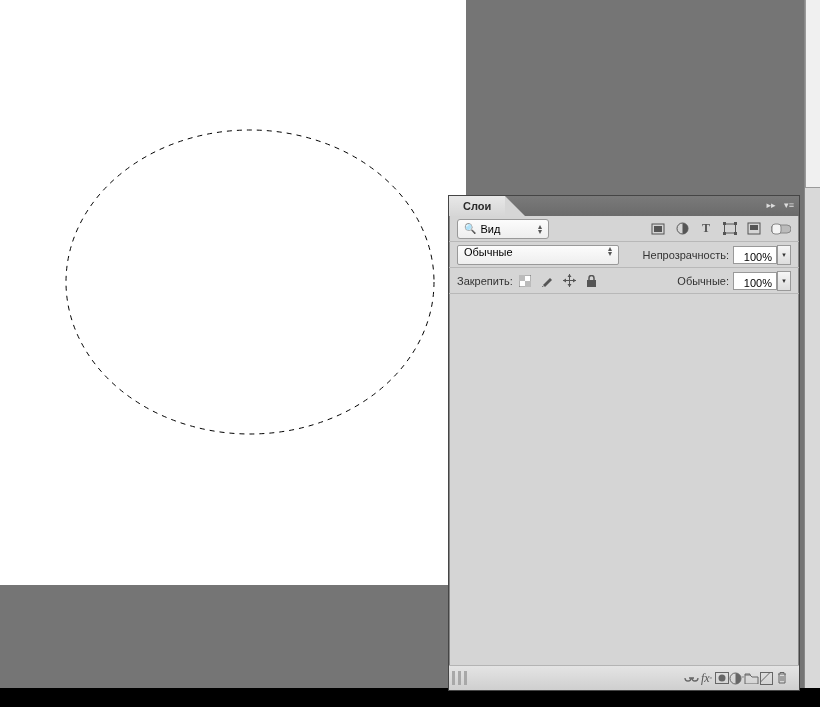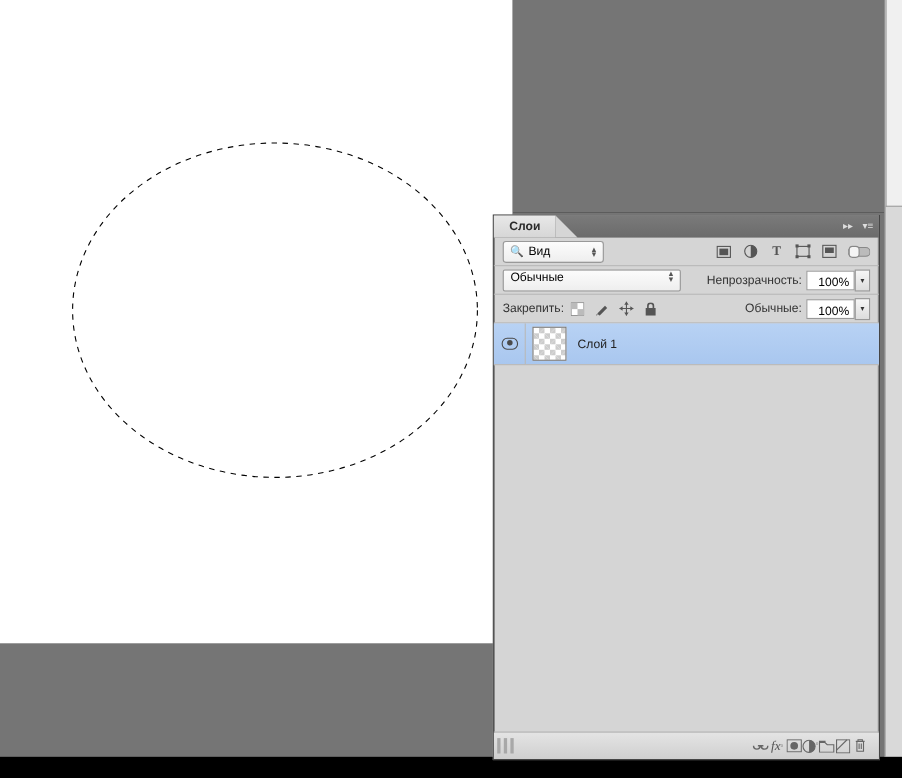--- a/index.html
+++ b/index.html
@@ -175,27 +175,20 @@
         </span>
       </div>
       <span class="field-label">Обычные:</span>
       <div class="pct-box">
         <span>100%</span>
       </div>
       <div class="pct-dropdown">▾</div>
     </div>
 
     <div class="layers">
-      <div class="layer selected">
-        <div class="eye-col">
-            <div class="eye"></div>
-          </div>
-        <div class="thumb-box transparent"></div>
-        <span class="layer-name" style="font-style:normal">Слой 1</span>
-      </div>
     </div>
 
     <div class="panel-footer">
       <div class="footer-resize">
         <span></span>
           <span></span>
           <span></span>
       </div>
       <span class="ico">
         <svg width="15" height="10">

